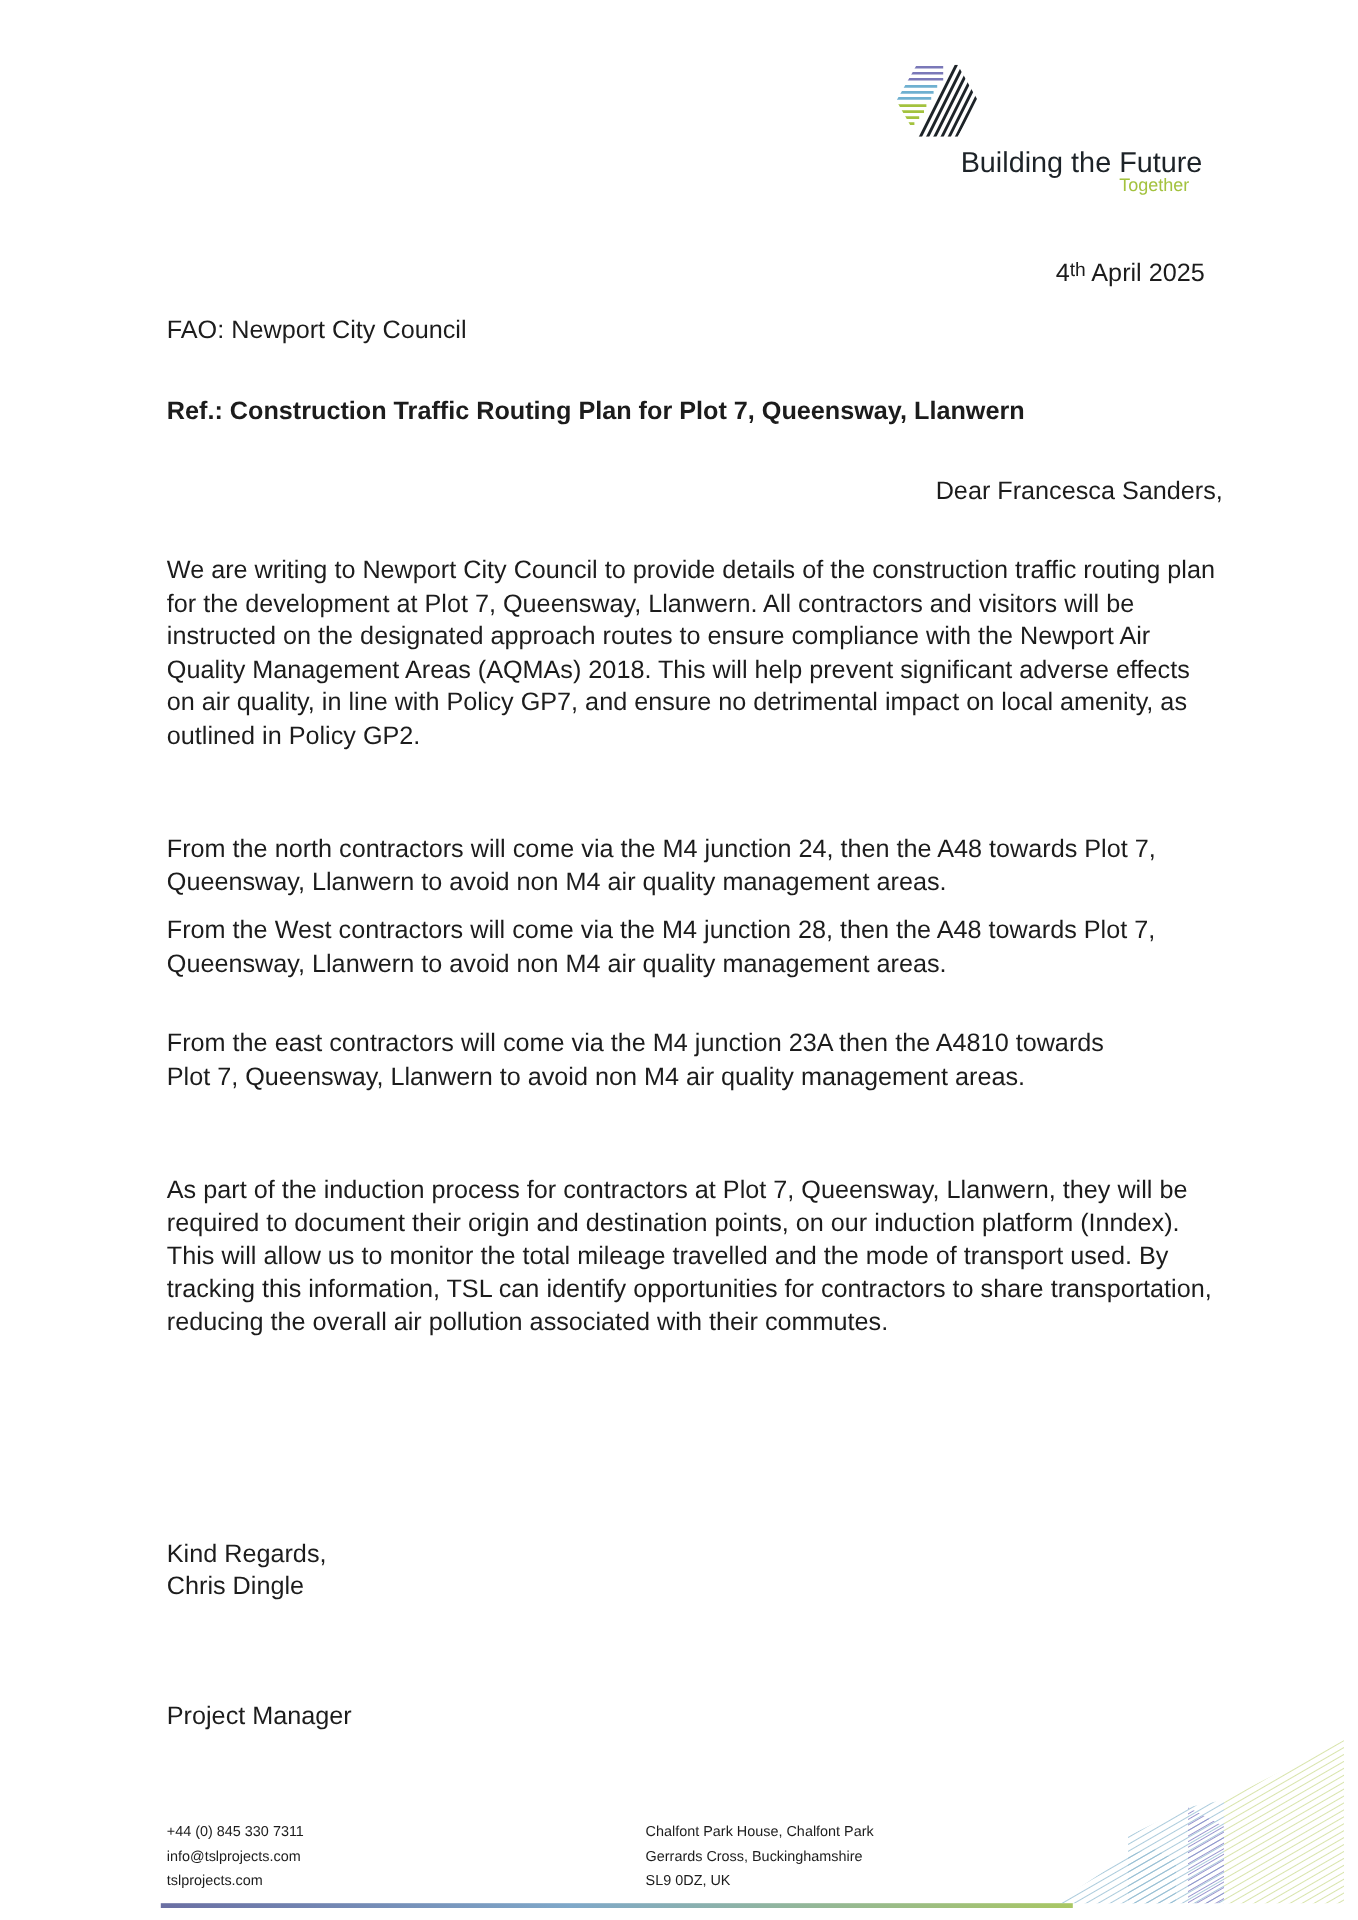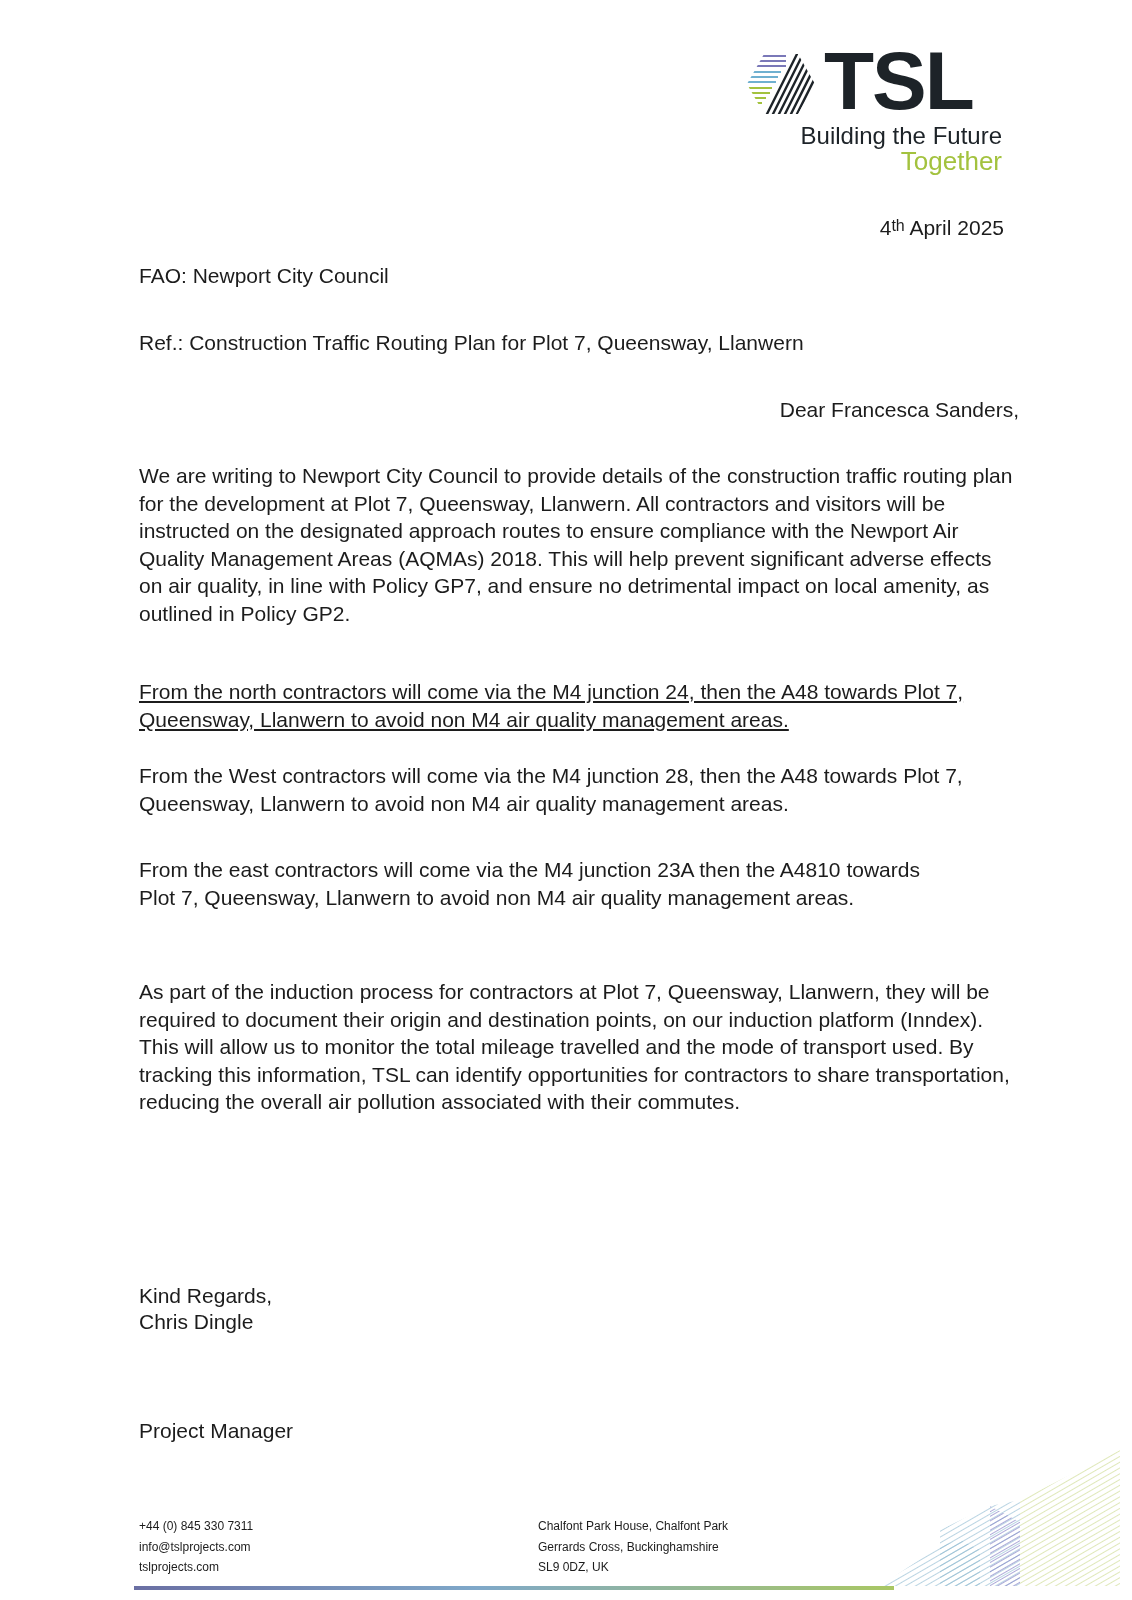--- a/index.html
+++ b/index.html
@@ -4,25 +4,25 @@
 <style>
   html, body { margin:0; padding:0; background:#ffffff; }
   body { width:1132px; height:1600px; position:relative; overflow:hidden;
          font-family:"Liberation Sans", "DejaVu Sans", sans-serif; color:#1c1c1c; }
   .abs { position:absolute; }
   .logo { left:746px; top:52px; width:260px; height:120px; }
   .logo-mark { position:absolute; left:0; top:0; width:70px; height:64px; }
   .logo-text { position:absolute; left:78px; top:-12px; font-size:82px; font-weight:bold;
                color:#1d2328; letter-spacing:-2px; line-height:1; }
   .tagline { position:absolute; right:4px; top:70px; font-size:24px; color:#1d2328; white-space:nowrap; }
-  .tagline2 { position:absolute; right:4px; top:94px; font-size:26px; color:#a3c23e; white-space:nowrap; }
+  .tagline2 { position:absolute; right:15px; top:94px; font-size:15px; color:#a3c23e; white-space:nowrap; }
   .date { right:128px; top:216px; font-size:21px; }
   .date sup { font-size:16px; vertical-align:top; position:relative; top:1px; }
   .text { left:139px; width:880px; font-size:21px; line-height:27.5px; }
-  .bold { font-weight:normal; }
+  .bold { font-weight:bold; }
   .footer { font-size:12px; line-height:20.5px; color:#1c1c1c; }
   .rule { left:134px; top:1586px; width:760px; height:4px;
           background:linear-gradient(to right,#6a6fa3,#7fa8c9 45%,#a9c763); }
   .deco { left:880px; top:1450px; width:250px; height:140px; }
 </style>
 </head>
 <body>
 
 <div class="abs logo">
   <svg class="logo-mark" viewBox="0 0 70 64">
@@ -52,33 +52,32 @@
       <g stroke="#1d2328" stroke-width="2.4">
         <line x1="20" y1="64" x2="52" y2="0"></line>
           <line x1="26" y1="64" x2="58" y2="0"></line>
           <line x1="32" y1="64" x2="64" y2="0"></line>
         <line x1="38" y1="64" x2="70" y2="0"></line>
           <line x1="44" y1="64" x2="76" y2="0"></line>
           <line x1="50" y1="64" x2="82" y2="0"></line>
       </g>
     </g>
   </svg>
-  <div class="logo-text">TSL</div>
   <div class="tagline">Building the Future</div>
   <div class="tagline2">Together</div>
 </div>
 
 <div class="abs date"><span>4</span><sup>th</sup><span> April 2025</span></div>
 
 <div class="abs text" style="top:262px;">FAO: Newport City Council</div>
 <div class="abs text bold" style="top:329px;">Ref.: Construction Traffic Routing Plan for Plot 7, Queensway, Llanwern</div>
 <div class="abs text" style="top:396px;text-align:right;">Dear Francesca Sanders,</div>
 
 <div class="abs text" style="top:462px;">We are writing to Newport City Council to provide details of the construction traffic routing plan for the development at Plot 7, Queensway, Llanwern. All contractors and visitors will be instructed on the designated approach routes to ensure compliance with the Newport Air Quality Management Areas (AQMAs) 2018. This will help prevent significant adverse effects on air quality, in line with Policy GP7, and ensure no detrimental impact on local amenity, as outlined in Policy GP2.</div>
-<div class="abs text" style="top:678px;text-decoration:underline;">From the north contractors will come via the M4 junction 24, then the A48 towards Plot 7, Queensway, Llanwern to avoid non M4 air quality management areas.</div>
+<div class="abs text" style="top:694px;">From the north contractors will come via the M4 junction 24, then the A48 towards Plot 7, Queensway, Llanwern to avoid non M4 air quality management areas.</div>
 <div class="abs text" style="top:762px;">From the West contractors will come via the M4 junction 28, then the A48 towards Plot 7, Queensway, Llanwern to avoid non M4 air quality management areas.</div>
 <div class="abs text" style="top:856px; width:800px;">From the east contractors will come via the M4 junction 23A then the A4810 towards Plot 7, Queensway, Llanwern to avoid non M4 air quality management areas.</div>
 <div class="abs text" style="top:978px;">As part of the induction process for contractors at Plot 7, Queensway, Llanwern, they will be required to document their origin and destination points, on our induction platform (Inndex). This will allow us to monitor the total mileage travelled and the mode of transport used. By tracking this information, TSL can identify opportunities for contractors to share transportation, reducing the overall air pollution associated with their commutes.</div>
 
 <div class="abs text" style="top:1282px;">Kind Regards,</div>
 <div class="abs text" style="top:1308px;">Chris Dingle</div>
 <div class="abs text" style="top:1417px;">Project Manager</div>
 
 <div class="abs footer" style="left:139px; top:1516px;">
   <div>+44 (0) 845 330 7311</div>

